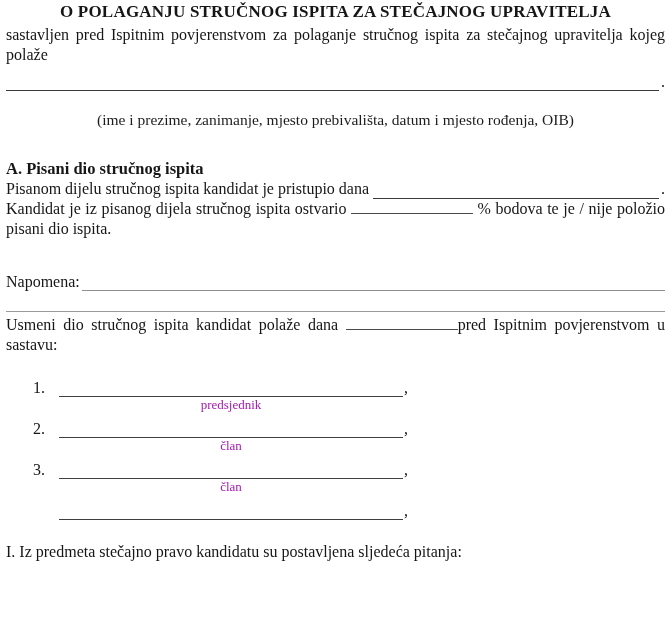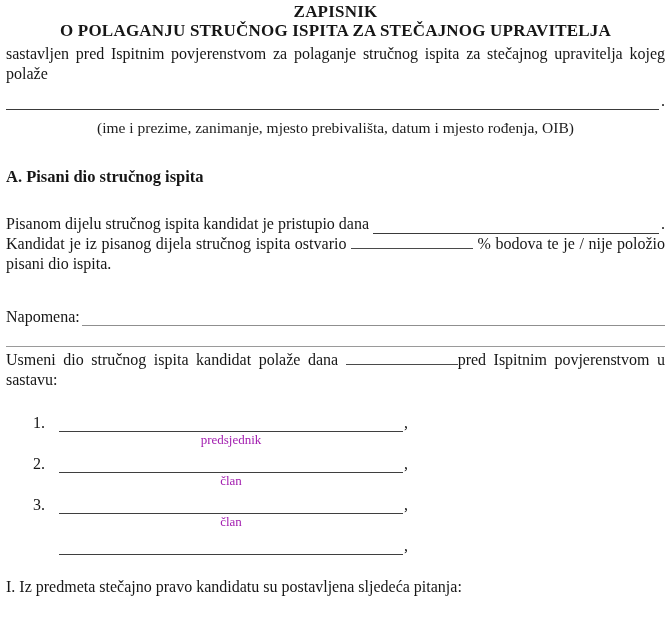--- a/index.html
+++ b/index.html
@@ -17,30 +17,30 @@
   .title { text-align: center; font-weight: bold; font-size: 17px; line-height: 19px; letter-spacing: 0.2px; }
 
   .para { text-align: justify; line-height: 20px; }
   .intro { margin-top: 4px; }
 
   .fill-row { display: flex; align-items: flex-end; }
   .fill { flex: 1 1 auto; border-bottom: 1.4px solid #3a3a3a; height: 18px; }
   .fill-row.intro-blank { margin-top: 6px; height: 20px; }
   .suffix { flex: 0 0 auto; padding-left: 2px; }
 
-  .caption { text-align: center; font-size: 15.5px; line-height: 19px; margin-top: 8px; color: #1c1c1c; }
+  .caption { text-align: center; font-size: 15.5px; line-height: 19px; margin-top: 19px; color: #1c1c1c; }
 
   .heading { font-weight: bold; font-size: 16.5px; line-height: 20px; margin-top: 30px; }
   .section-para { margin-top: 3px; }
 
   .inline-blank { display: inline-block; border-bottom: 1.4px solid #4a4a4a; height: 14px; vertical-align: baseline; }
   .blank-score { width: 122px; }
   .blank-oral-date { width: 112px; }
 
-  .sentence-row { line-height: 20px; margin-top: 27px; }
+  .sentence-row { line-height: 20px; }
 
   .note-row { display: flex; align-items: flex-end; margin-top: 32px; height: 20px; }
   .note-label { flex: 0 0 auto; }
   .note-fill { flex: 1 1 auto; border-bottom: 1px solid #8f8f8f; height: 16px; margin-left: 2px; }
   .note-line2 { height: 21px; border-bottom: 1px solid #9a9a9a; width: 100%; }
 
   .members { margin-top: 22px; }
   .member { margin-bottom: 6px; }
   .member-row { display: flex; align-items: flex-end; height: 20px; padding-left: 27px; }
   .member-num { flex: 0 0 26px; font-size: 16px; }
@@ -48,21 +48,20 @@
   .member-comma { flex: 0 0 auto; padding-left: 1px; }
   .member-role { margin-left: 53px; width: 344px; text-align: center; font-size: 13px; line-height: 15px; color: #a21caf; }
 
   .closing { margin-top: 22px; line-height: 20px; }
 </style>
 </head>
 <body>
 
 <div class="page">
 
-  <div class="title">ZAPISNIK</div>
   <div class="title">O POLAGANJU STRUČNOG ISPITA ZA STEČAJNOG UPRAVITELJA</div>
 
   <div class="para intro">sastavljen pred Ispitnim povjerenstvom za polaganje stručnog ispita za stečajnog upravitelja kojeg polaže</div>
 
   <div class="fill-row intro-blank">
     <span class="fill"></span>
     <span class="suffix">.</span>
   </div>
 
   <div class="caption">(ime i prezime, zanimanje, mjesto prebivališta, datum i mjesto rođenja, OIB)</div>

